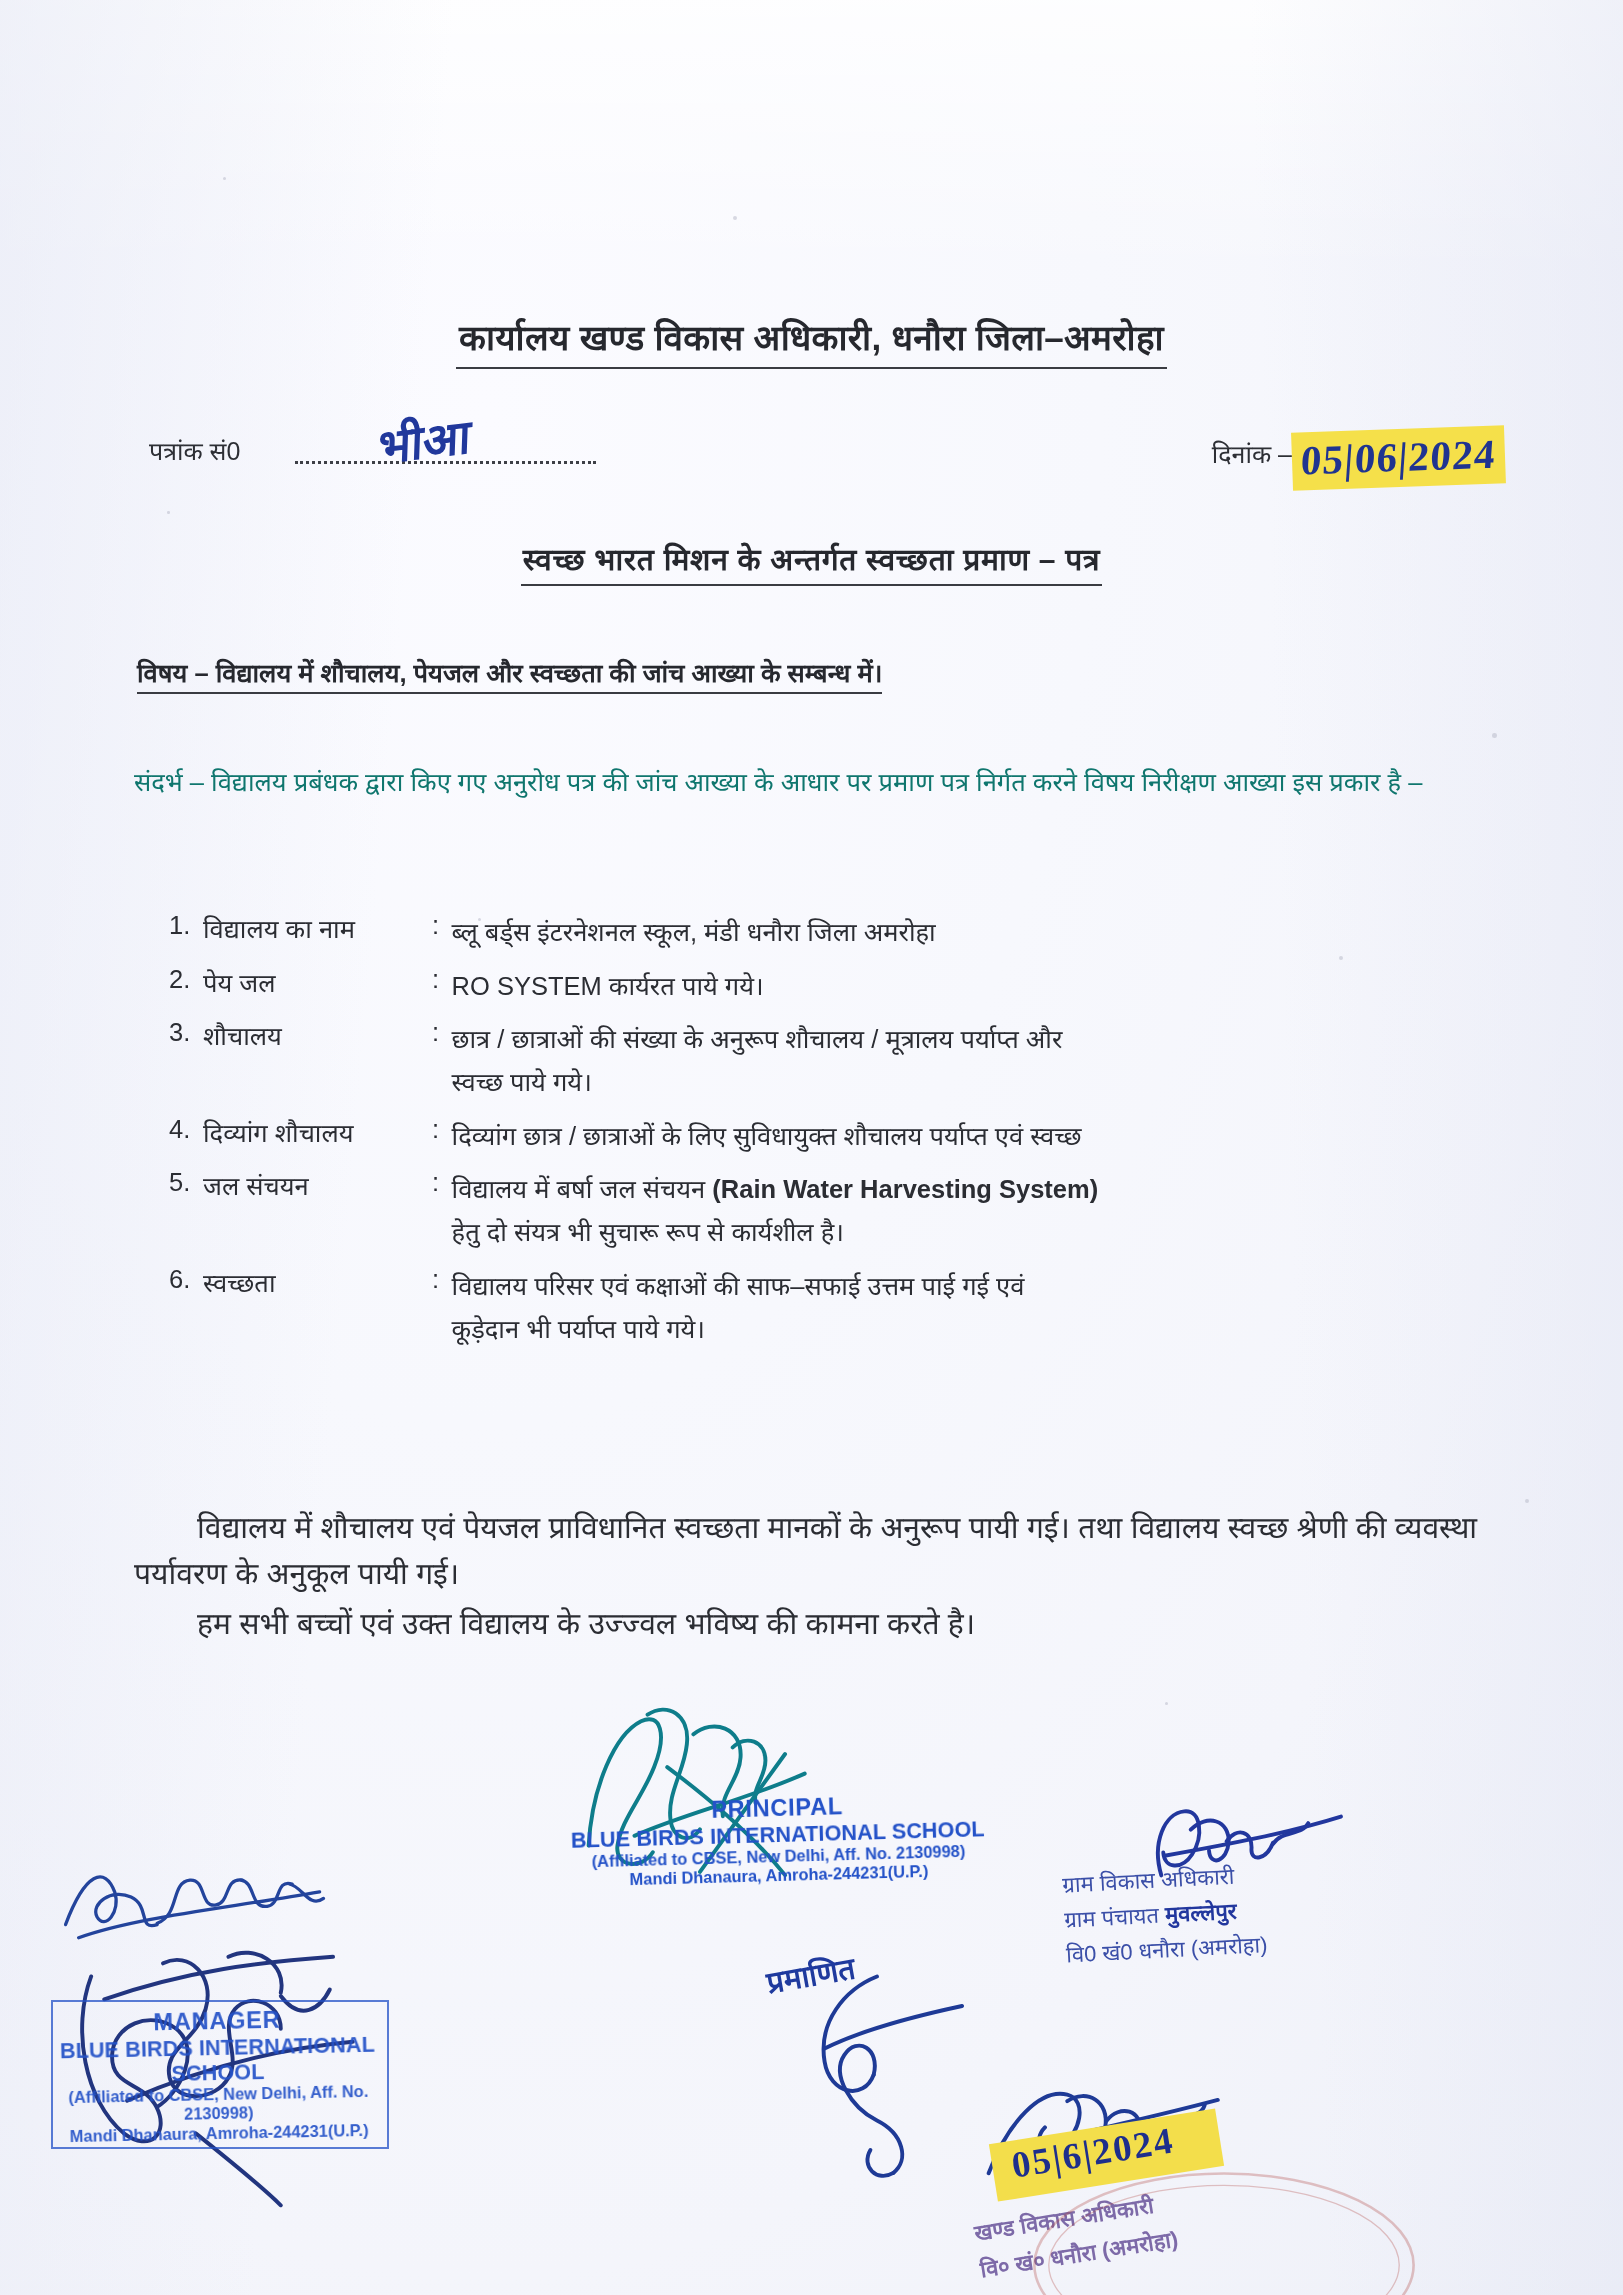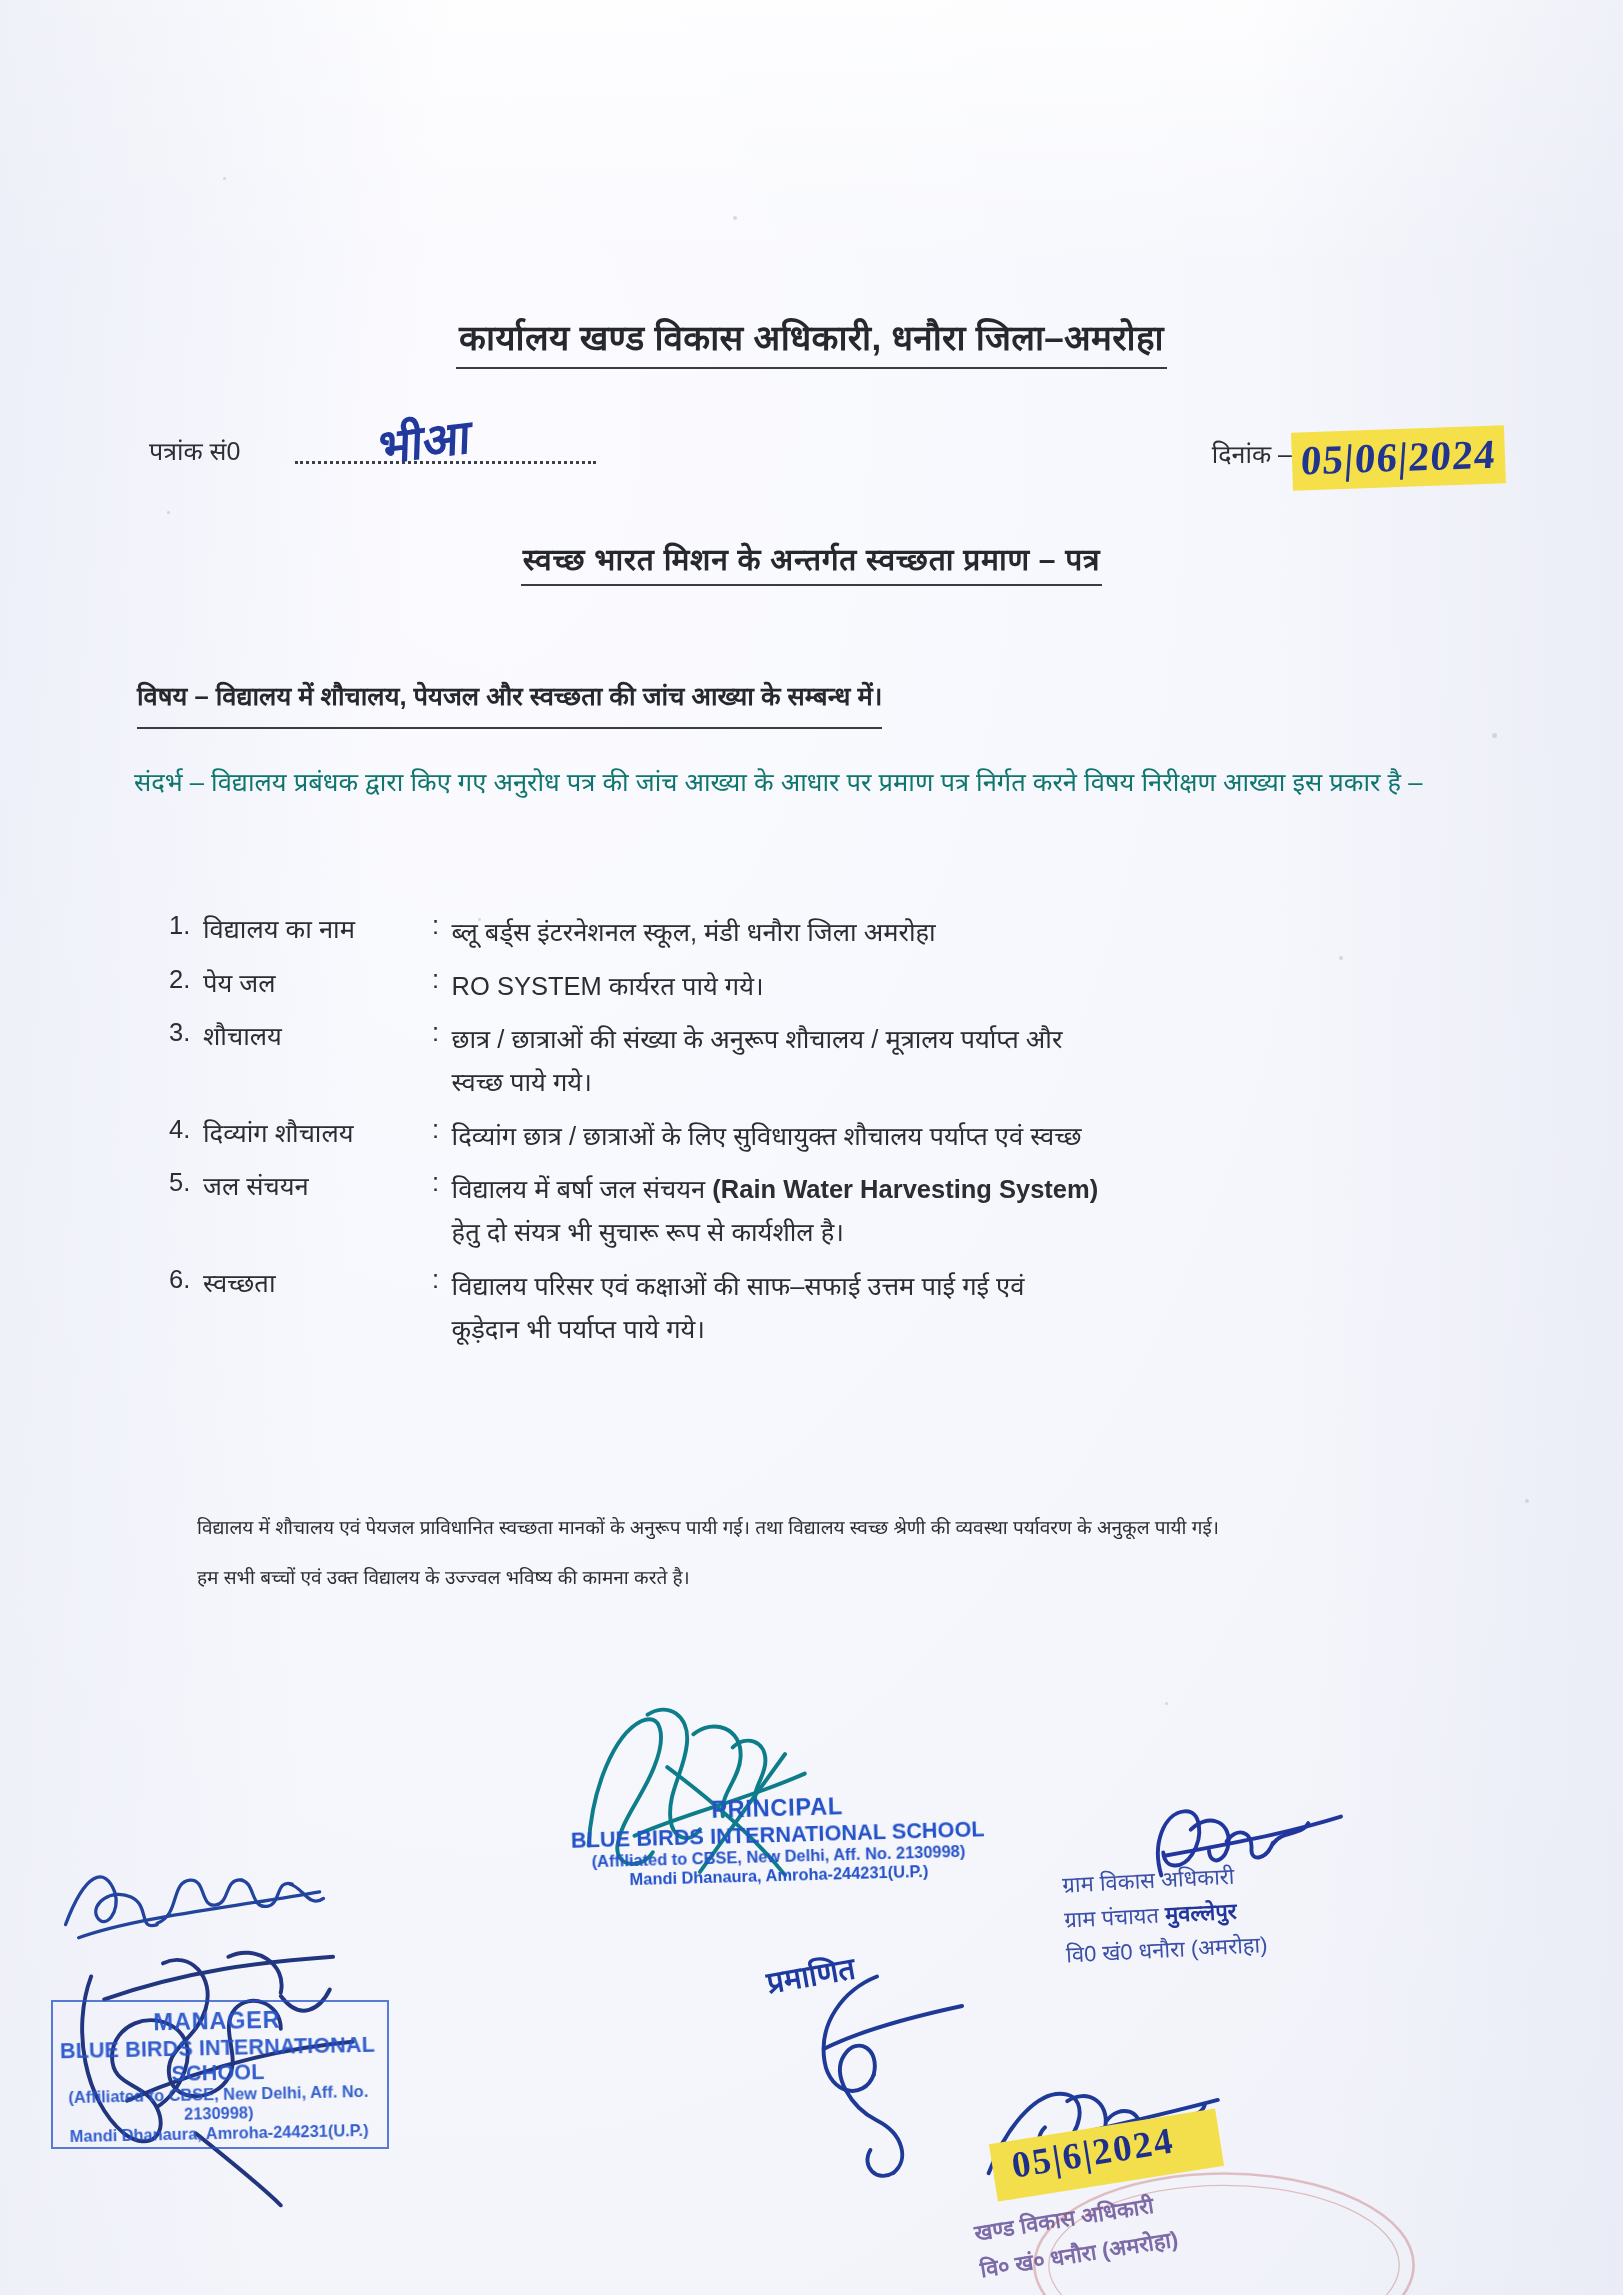--- a/index.html
+++ b/index.html
@@ -82,21 +82,21 @@
     font-size:30px;font-weight:700;color:#26282e;letter-spacing:0.7px;
   }
   .main-heading span{
     display:inline-block;padding:0 1.3px 5.2px 1.3px;border-bottom:2.6px solid #3a3c42;
   }
 
   .subject{
     position:absolute;left:137px;top:655px;
     font-size:25.5px;font-weight:700;color:#26282e;
   }
-  .subject span{display:inline-block;padding-bottom:15px;border-bottom:2.6px solid #3a3c42;margin-top:23px;}
+  .subject span{display:inline-block;padding-bottom:3px;border-bottom:2.6px solid #3a3c42;}
 
   .ref-para{
     position:absolute;left:134px;top:761px;width:1348px;
     font-size:25.5px;line-height:43px;color:#0f766e;font-weight:500;
   }
 
   
   .list{
     position:absolute;left:169px;top:911px;width:1322px;
     font-size:25.5px;color:#2b2d33;font-weight:500;
@@ -104,21 +104,21 @@
   .li{display:flex;align-items:flex-start;margin-bottom:10.5px;}
   .li-num{width:34px;flex:0 0 34px;text-align:left;}
   .li-key{width:229px;flex:0 0 229px;}
   .li-colon{width:19.6px;flex:0 0 19.6px;}
   .li-val{flex:1;line-height:43px;}
   .li-val .l2{display:block;}
   .bold-en{font-weight:700;}
 
   .concl{
     position:absolute;left:134px;top:1505px;width:1355px;
-    font-size:19px;line-height:46px;color:#2b2d33;font-weight:500;
+    font-size:30px;line-height:46px;color:#2b2d33;font-weight:500;
   }
   .concl p{margin:0 0 3.9px 0;}
   .indent{text-indent:63px;}
 
   
   .ink{position:absolute;pointer-events:none;}
   svg{overflow:visible;}
 
   .stamp{
     position:absolute;text-align:center;

